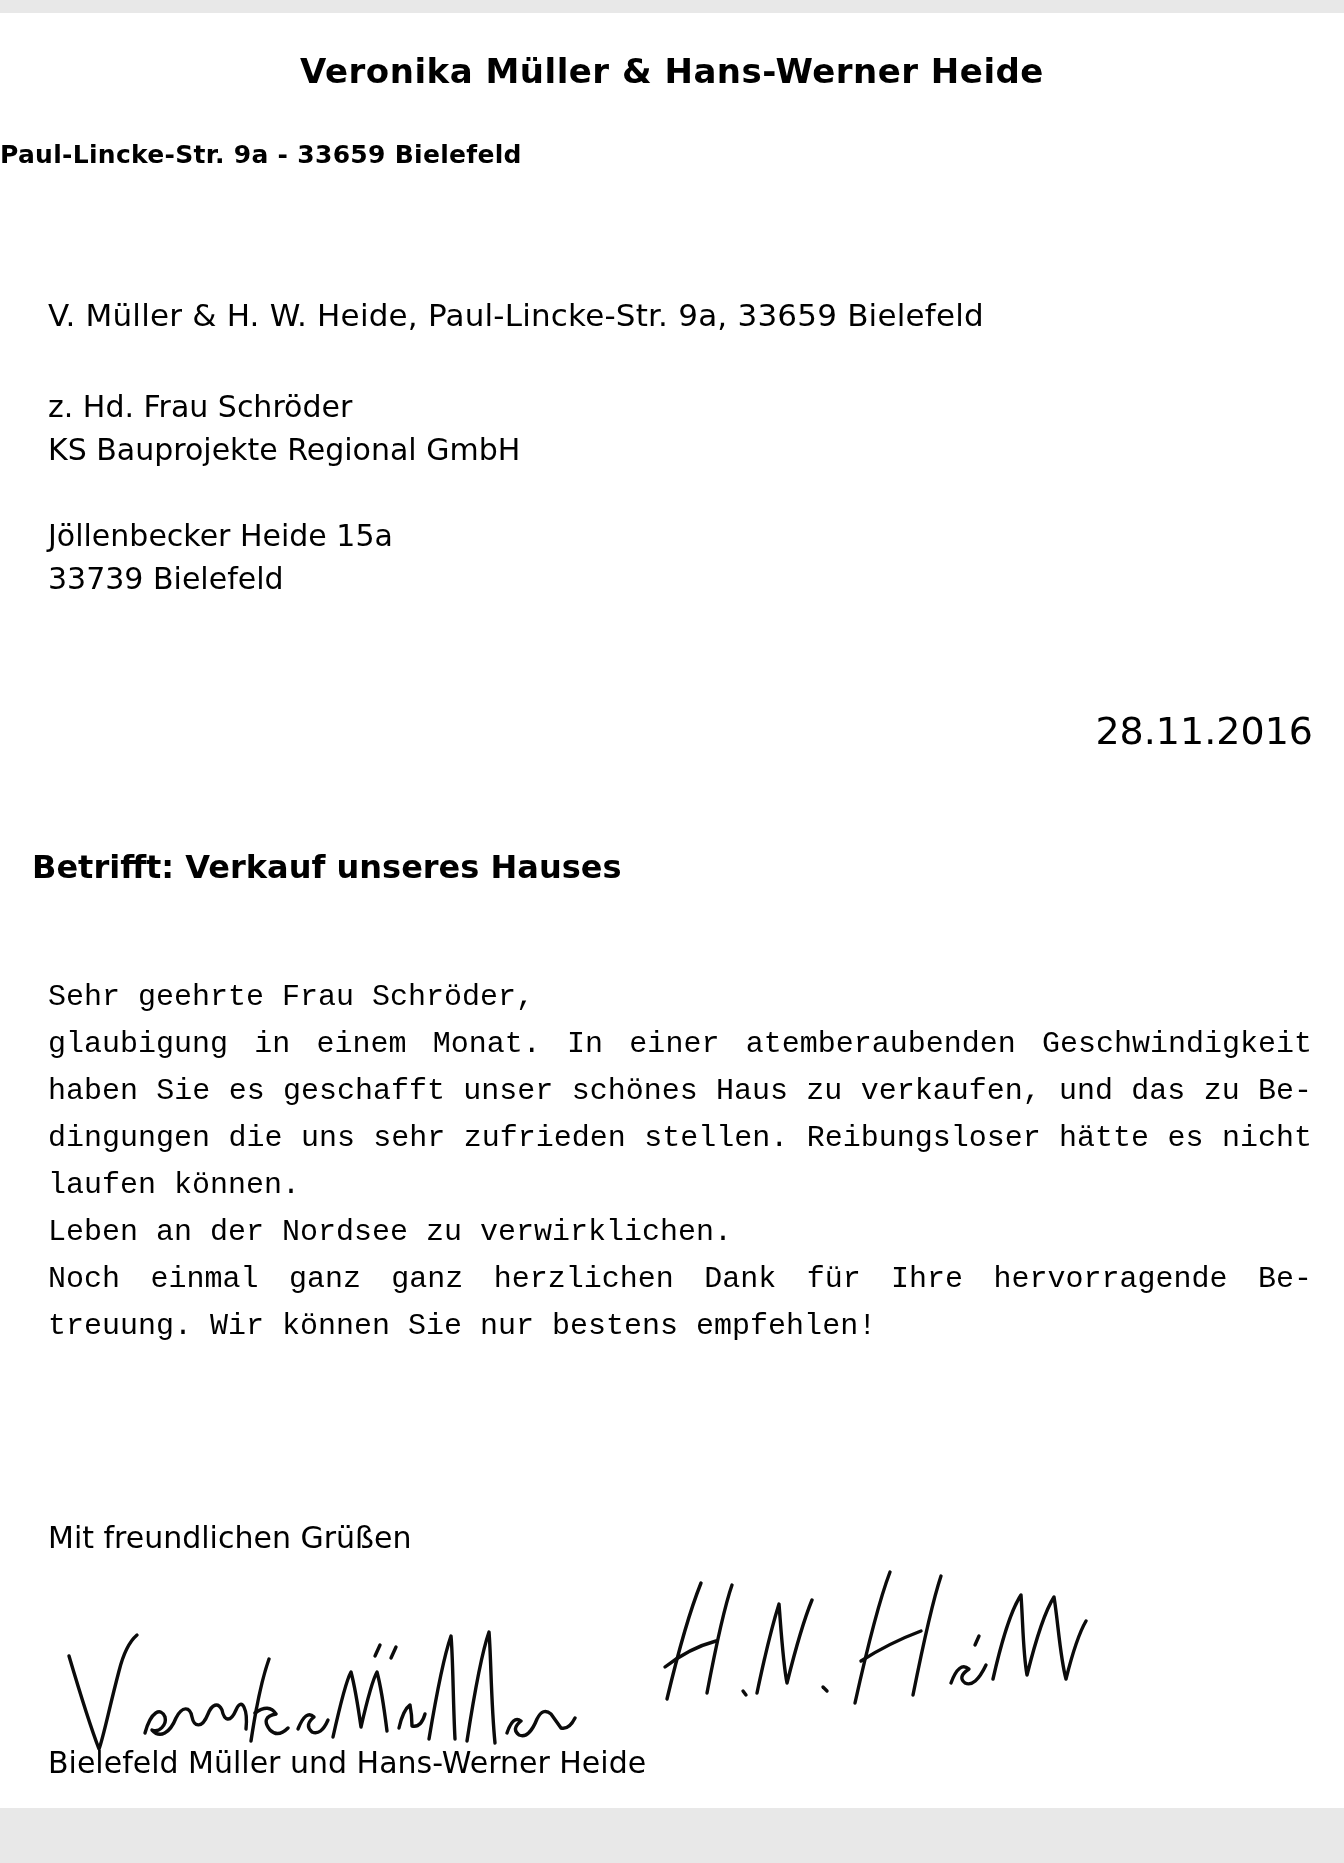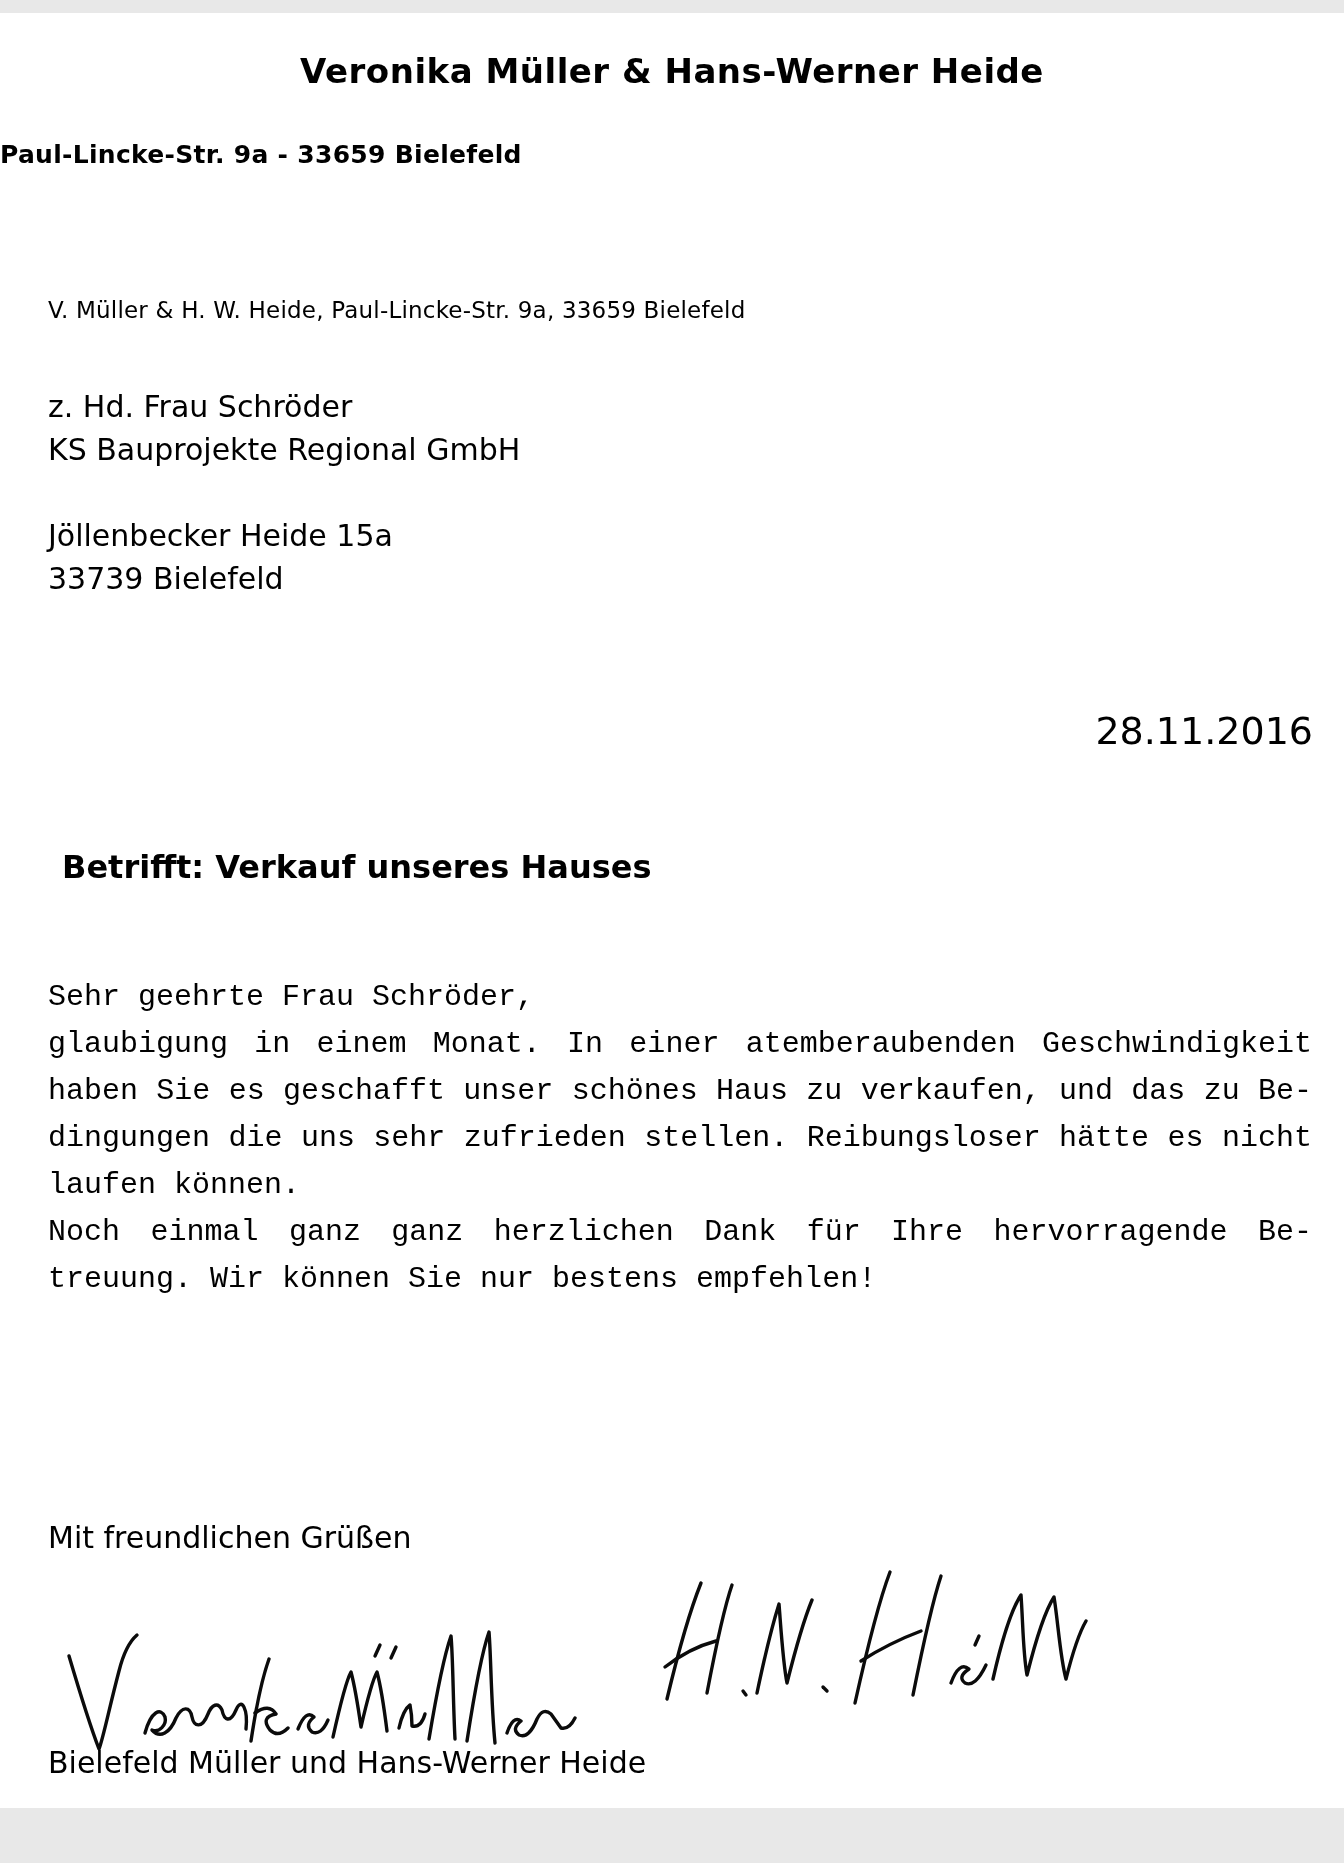--- a/index.html
+++ b/index.html
@@ -16,33 +16,33 @@
     position:absolute;top:38px;left:0;right:0;
     text-align:center;
     font-size:34px;font-weight:bold;letter-spacing:0.5px;
   }
   .letterhead-address{
     position:absolute;top:127px;left:0;right:0;
     font-size:25px;font-weight:bold;letter-spacing:0.3px;
   }
   .sender-line{
     position:absolute;top:284px;left:48px;
-    font-size:23px;letter-spacing:0.2px;text-align:center;
+    font-size:31px;letter-spacing:0.2px;text-align:center;
   }
   .recipient-block{
     position:absolute;top:372px;left:48px;
     font-size:30px;line-height:43px;
   }
   .recipient-block .blank{height:43px;}
   .date-line{
     position:absolute;top:696px;right:31px;
     font-size:38px;
   }
   .subject-line{
-    position:absolute;top:835px;left:62px;
+    position:absolute;top:835px;left:32px;
     font-size:32px;font-weight:bold;
   }
   .body-block{
     position:absolute;top:961px;left:48px;width:1264px;
     font-size:30px;line-height:47px;
   }
   .body-line{text-align:left;font-family:Liberation Mono, monospace;}
   .body-line[data-justify="true"]{
     text-align:justify;
     text-align-last:justify;
@@ -84,20 +84,21 @@
   <div class="date-line">28.11.2016</div>
 
   <div class="subject-line">Betrifft: Verkauf unseres Hauses</div>
 
   <div class="body-block">
     <div class="body-line" data-justify="false">Sehr geehrte Frau Schröder,</div>
     <div class="body-line" data-justify="true">glaubigung in einem Monat. In einer atemberaubenden Geschwindigkeit</div>
     <div class="body-line" data-justify="true">haben Sie es geschafft unser schönes Haus zu verkaufen, und das zu Be-</div>
     <div class="body-line" data-justify="true">dingungen die uns sehr zufrieden stellen. Reibungsloser hätte es nicht</div>
     <div class="body-line" data-justify="false">laufen können.</div>
+    <div class="body-line" data-justify="false">Leben an der Nordsee zu verwirklichen.</div>
     <div class="body-line" data-justify="true">Noch einmal ganz ganz herzlichen Dank für Ihre hervorragende Be-</div>
     <div class="body-line" data-justify="false">treuung. Wir können Sie nur bestens empfehlen!</div>
   </div>
 
   <div class="valediction">Mit freundlichen Grüßen</div>
 
   <div class="signature-area">
     <svg width="1070" height="200" viewBox="0 0 1070 200">
 
       <g>

